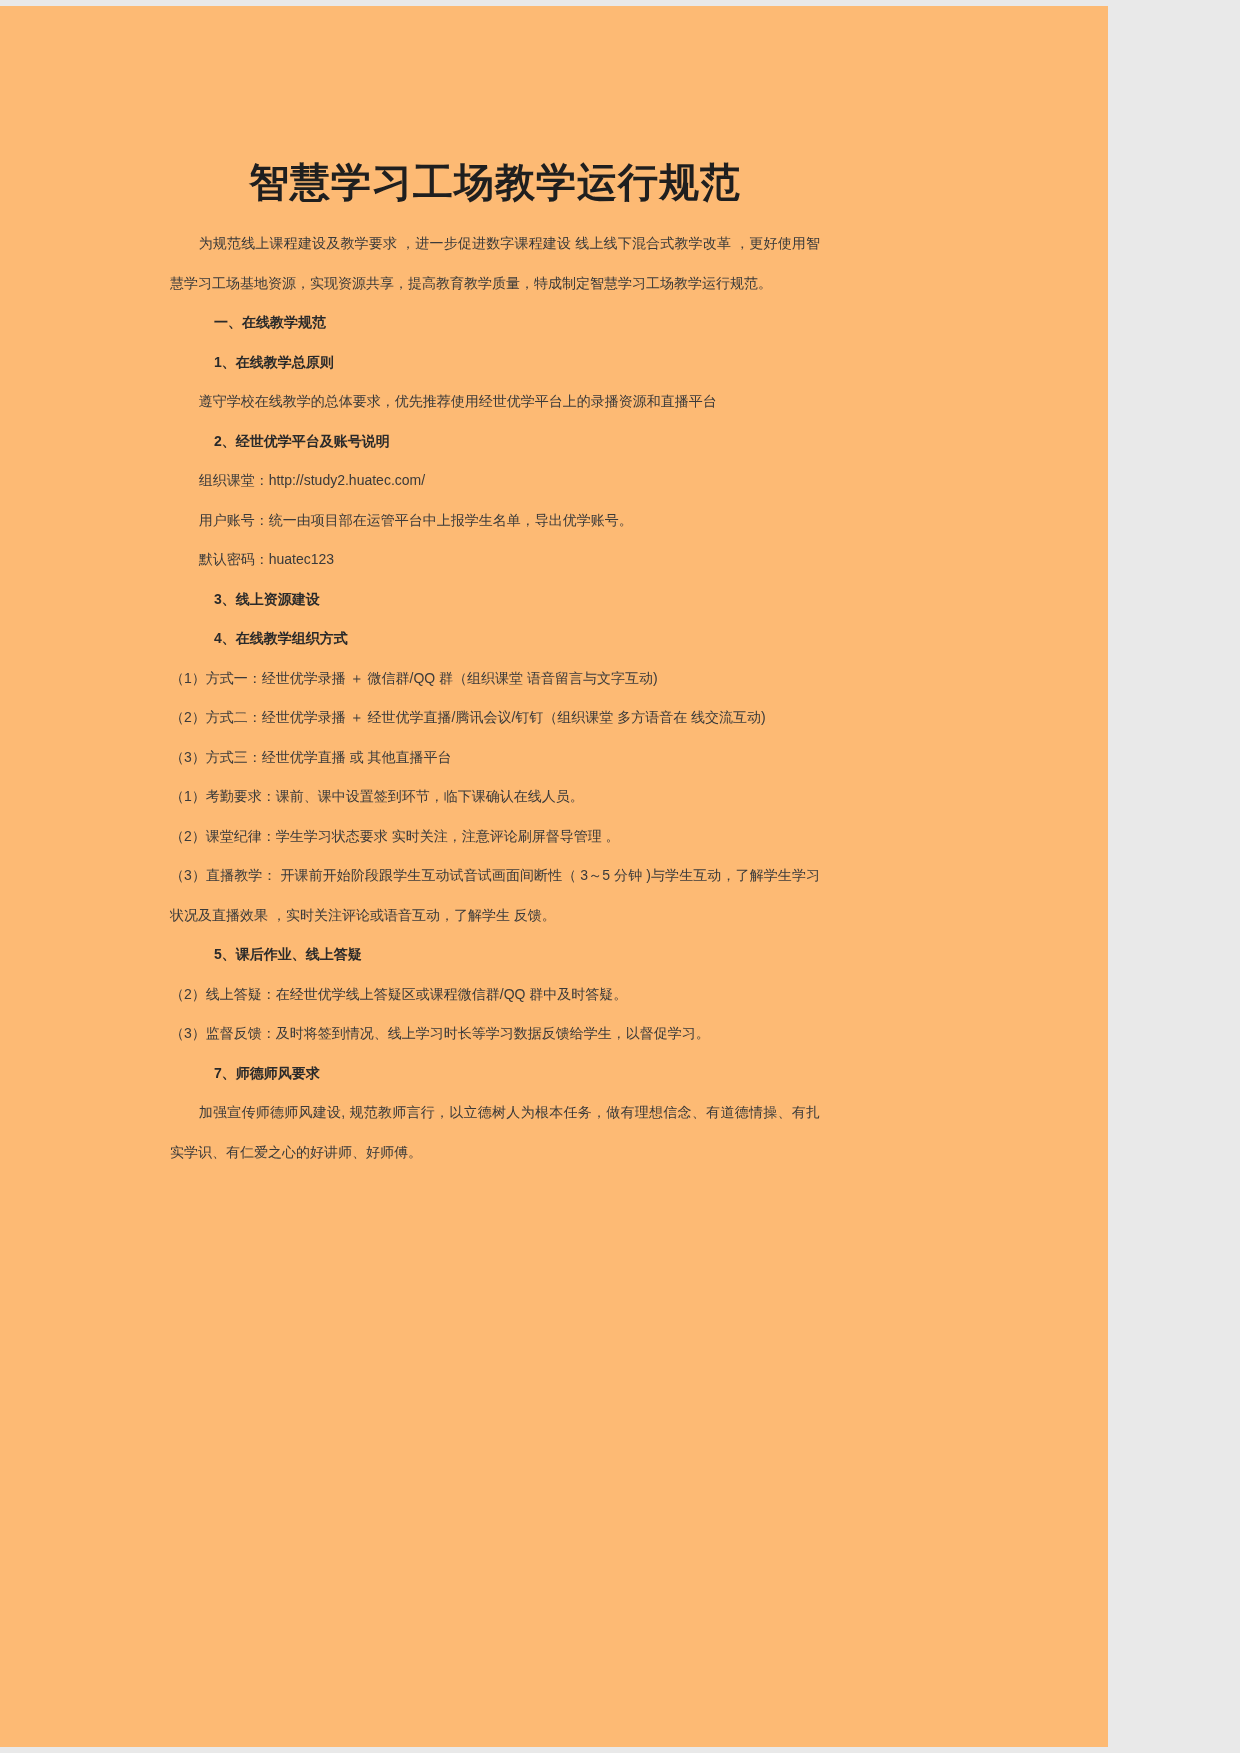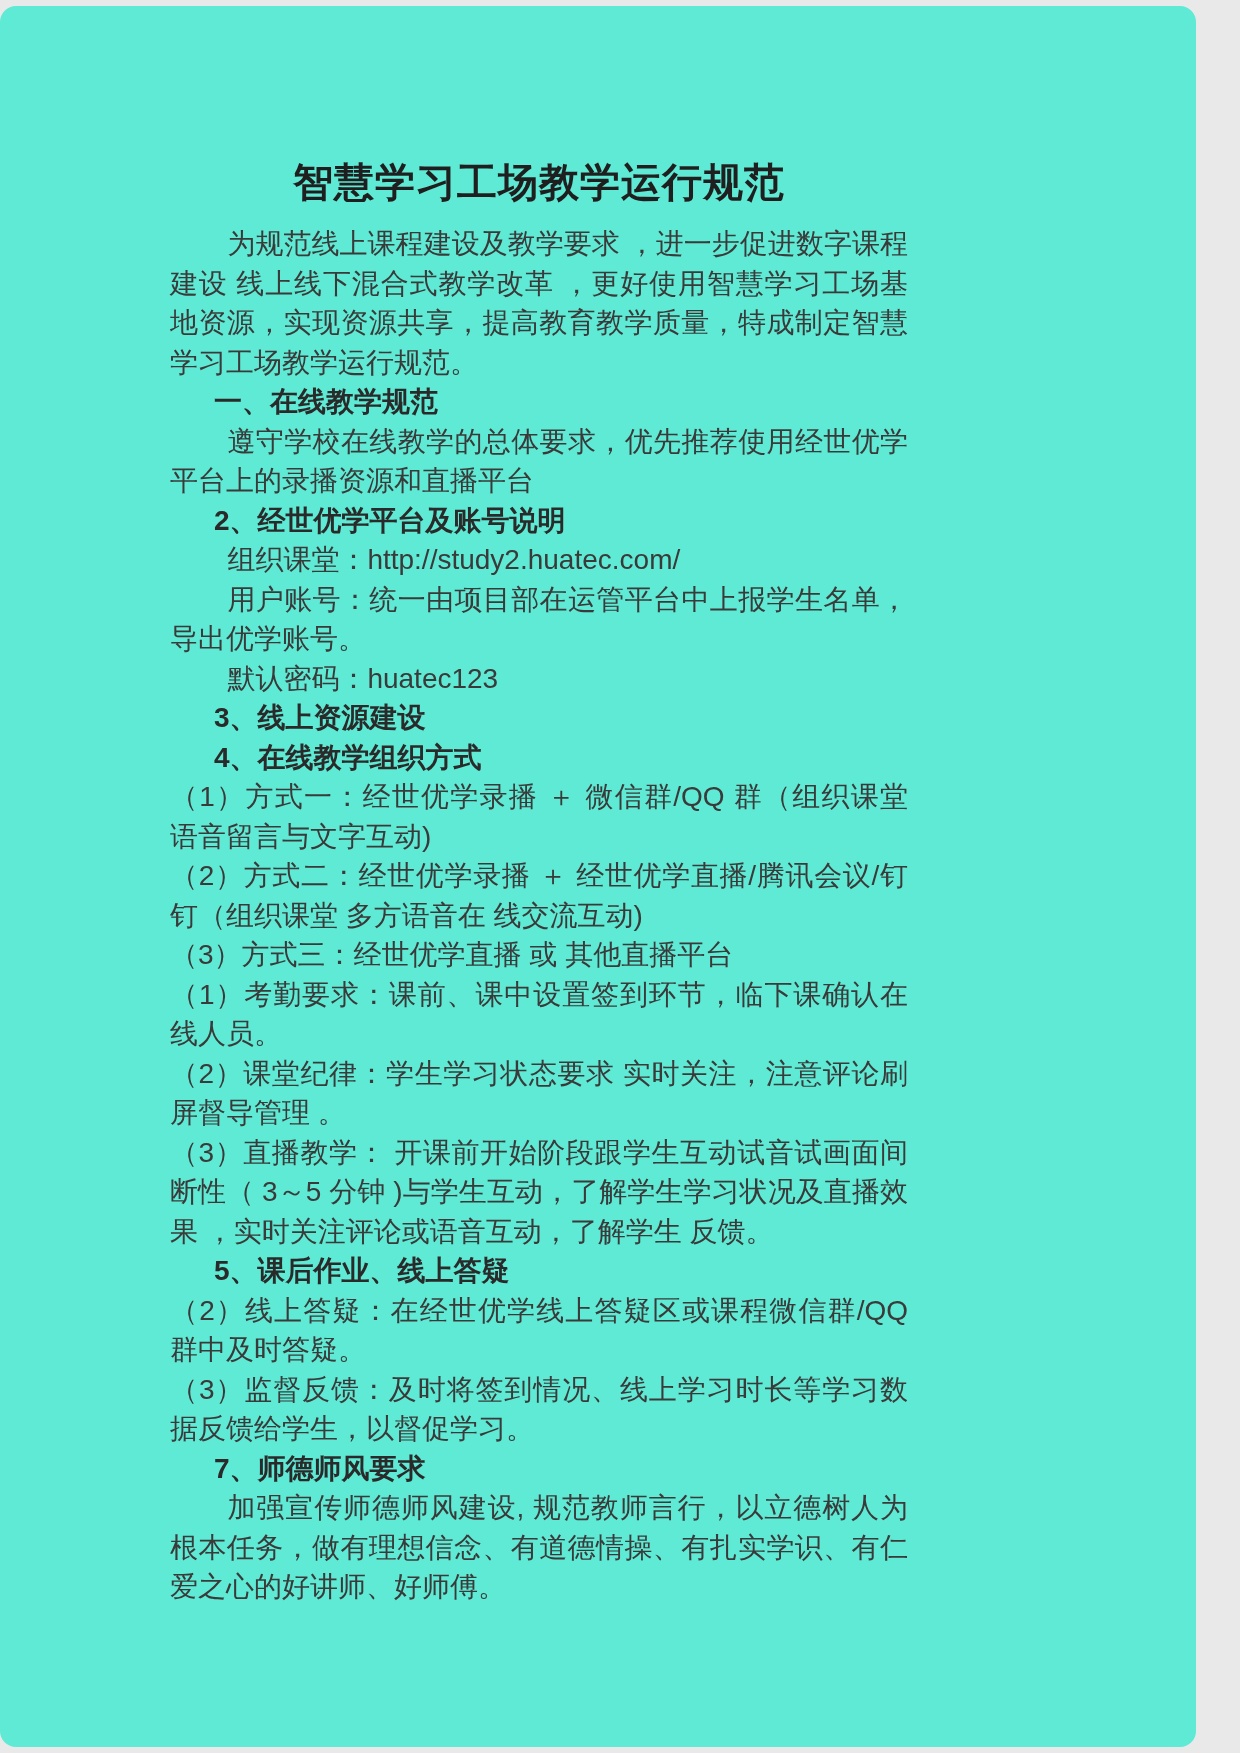--- a/index.html
+++ b/index.html
@@ -2,42 +2,41 @@
 <html><head>
 <meta charset="utf-8">
 <style>
   html, body {
     margin: 0;
     padding: 0;
     background: #e9e9e9;
   }
   .page {
     position: relative;
-    width: 1196px;
+    width: 1108px;
     height: 1741px;
     margin: 6px 0;
-    background: #5eead4;
+    background: #fdba74;
     box-sizing: border-box;
     padding: 148px 288px 0 170px;
     font-family: "Liberation Sans", sans-serif;
     color: #3a3a3a;
-    border-radius: 16px;
   }
   .doc-title {
     margin: 0 0 14px 0;
     text-align: center;
     font-size: 40px;
     line-height: 56px;
     font-weight: bold;
     letter-spacing: 1px;
     color: #1f1f1f;
   }
   .block {
     margin: 0;
-    font-size: 28px;
+    font-size: 14px;
     line-height: 39.5px;
     text-align: justify;
     color: #3a3a3a;
   }
   .heading {
     font-weight: bold;
     color: #2a2a2a;
     text-align: left;
     margin-left: 44px;
   }
@@ -48,20 +47,21 @@
 </head>
 <body>
 
 <div class="page">
   <h1 class="doc-title">智慧学习工场教学运行规范</h1>
 
   <p class="block indent">为规范线上课程建设及教学要求 ，进一步促进数字课程建设 线上线下混合式教学改革 ，更好使用智慧学习工场基地资源，实现资源共享，提高教育教学质量，特成制定智慧学习工场教学运行规范。</p>
 
   <p class="block heading">一、在线教学规范</p>
 
+  <p class="block heading">1、在线教学总原则</p>
   <p class="block indent">遵守学校在线教学的总体要求，优先推荐使用经世优学平台上的录播资源和直播平台</p>
 
   <p class="block heading">2、经世优学平台及账号说明</p>
   <p class="block indent">组织课堂：http://study2.huatec.com/</p>
   <p class="block indent">用户账号：统一由项目部在运管平台中上报学生名单，导出优学账号。</p>
   <p class="block indent">默认密码：huatec123</p>
 
   <p class="block heading">3、线上资源建设</p>
 
   <p class="block heading">4、在线教学组织方式</p>

